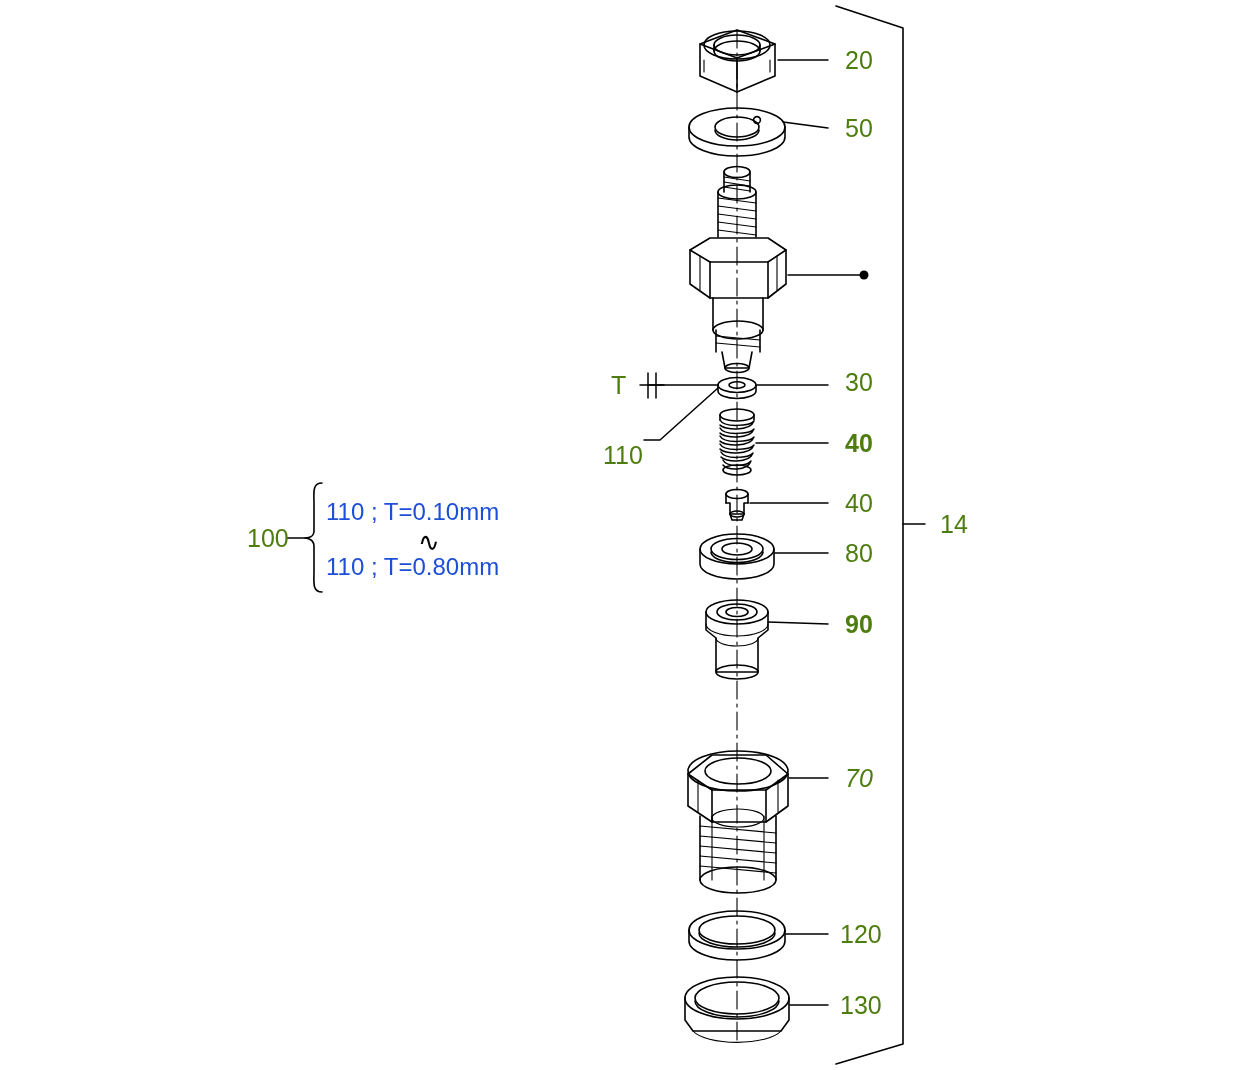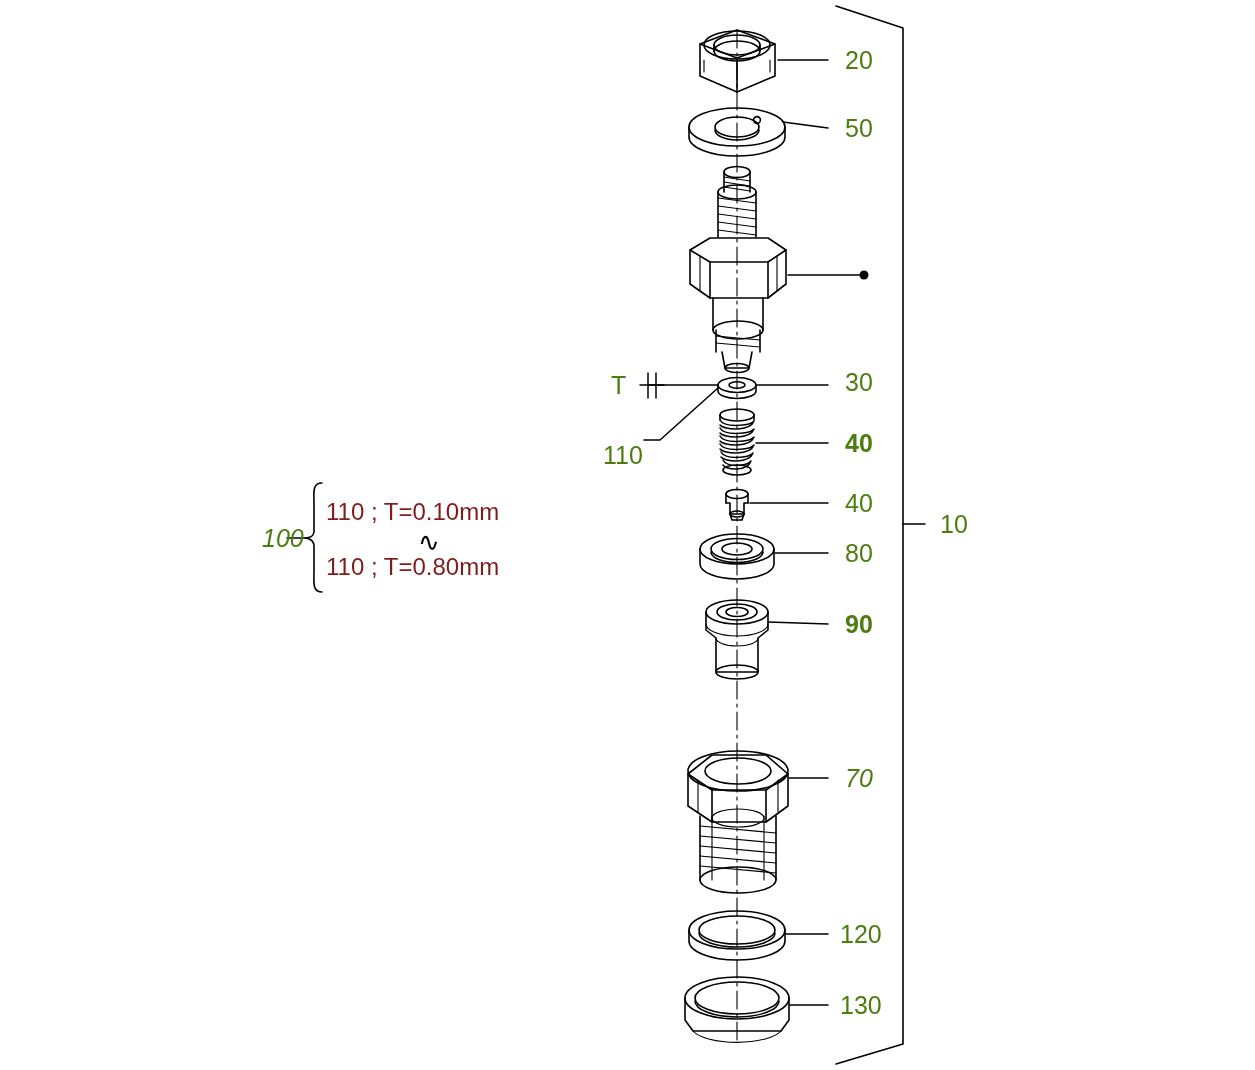--- a/index.html
+++ b/index.html
@@ -29,21 +29,21 @@
     font-family: "Liberation Sans", sans-serif;
     font-size: 25px;
     color: #4d7c0f;
     white-space: nowrap;
     line-height: 1;
   }
   .note-text {
     position: absolute;
     font-family: "Liberation Sans", sans-serif;
     font-size: 24px;
-    color: #7f1d1d;
+    color: #1d4ed8;
     white-space: nowrap;
     line-height: 1;
   }
   .squiggle {
     position: absolute;
     font-family: "Liberation Sans", sans-serif;
     font-size: 26px;
     color: #000000;
   }
 </style>
@@ -227,23 +227,23 @@
   <div class="lbl" style="left:845px; top:48px;">20</div>
   <div class="lbl" style="left:845px; top:116px;">50</div>
   <div class="lbl" style="left:845px; top:370px;">30</div>
   <div class="lbl" style="left:845px; top:431px;font-weight:bold;">40</div>
   <div class="lbl" style="left:845px; top:491px;">40</div>
   <div class="lbl" style="left:845px; top:541px;">80</div>
   <div class="lbl" style="left:845px; top:612px;font-weight:bold;">90</div>
   <div class="lbl" style="left:845px; top:766px;font-style:italic;">70</div>
   <div class="lbl" style="left:840px; top:922px;">120</div>
   <div class="lbl" style="left:840px; top:993px;">130</div>
-  <div class="lbl" style="left:940px; top:512px;">10</div>
+  <div class="lbl" style="left:940px; top:512px;">14</div>
   <div class="lbl" style="left:603px; top:443px;">110</div>
 
   <div class="lbl" style="left:611px; top:373px;">T</div>
 
-  <div class="lbl" style="left:262px; top:526px;font-style:italic;">100</div>
+  <div class="lbl" style="left:247px; top:526px;">100</div>
   <div class="note-text" style="left:326px; top:500px;">110 ; T=0.10mm</div>
   <div class="squiggle" style="left:418px; top:527px;">∿</div>
   <div class="note-text" style="left:326px; top:555px;">110 ; T=0.80mm</div>
 
 </div>
 
 </body></html>

